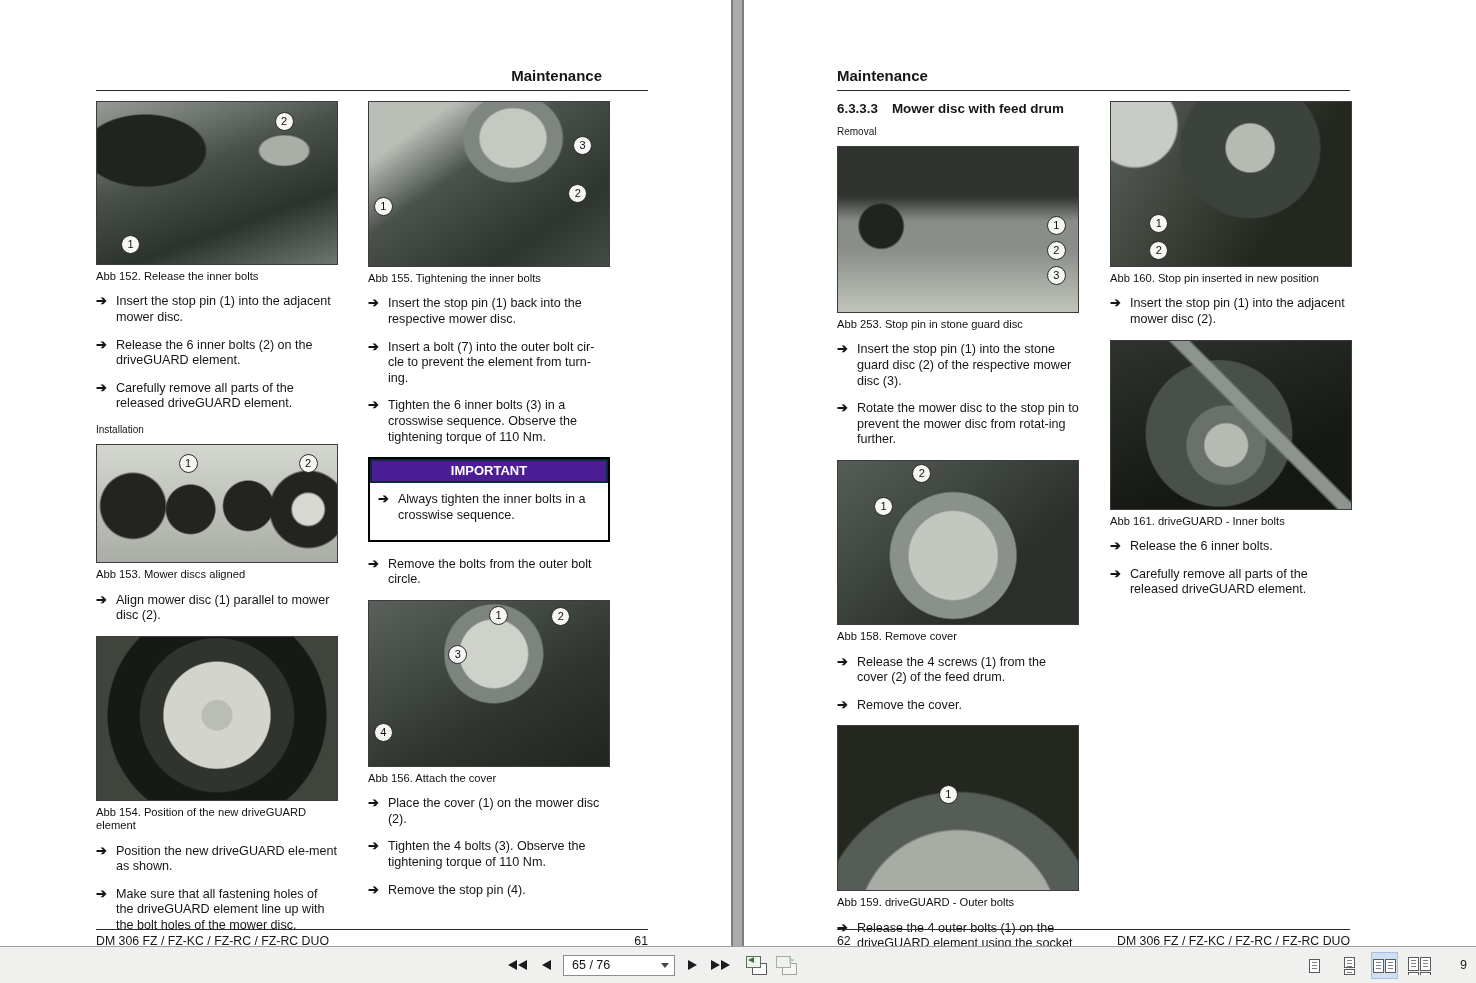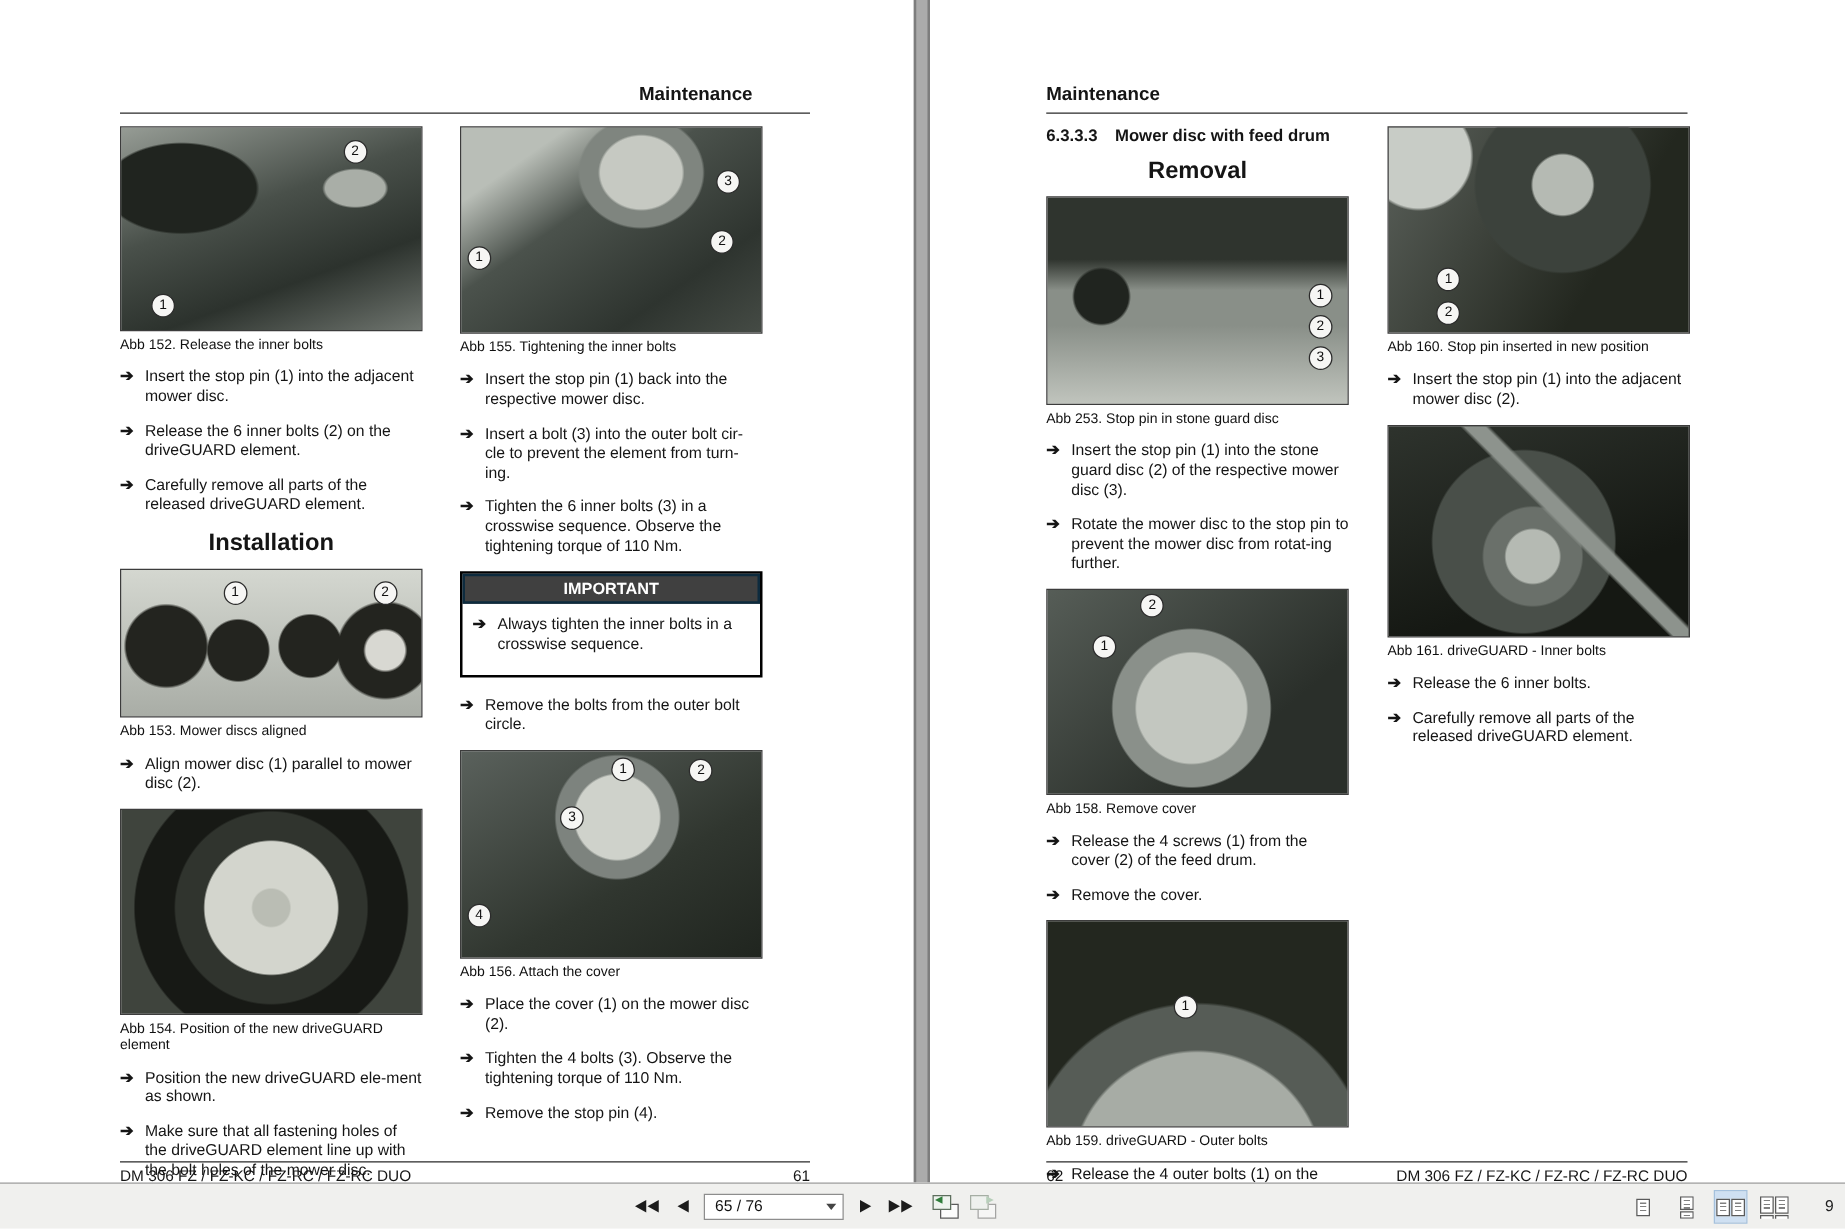--- a/index.html
+++ b/index.html
@@ -66,26 +66,26 @@
         linear-gradient(120deg,#5b615b,#23271f 70%);}
   .f161{height:170px;background:
         linear-gradient(45deg,rgba(0,0,0,0) 55%,#8d938d 56% 60%,rgba(0,0,0,0) 61%),
         radial-gradient(circle at 48% 62%,#b5bab3 0 13%,#6a706a 14% 24%,rgba(0,0,0,0) 25%),
         radial-gradient(circle at 45% 55%,#494f49 0 45%,rgba(0,0,0,0) 46%),
         linear-gradient(160deg,#2e332d,#151813 70%);}
 
   
   .step{display:flex;gap:9px;margin:0 0 12px;font-size:12.6px;line-height:1.24;}
   .step .ar{flex:0 0 auto;font-weight:bold;font-size:13px;line-height:1.15;}
-  .h-bold{font-weight:bold;font-size:19px;margin:2px 0 9px;text-align:center;}
+  .h-bold{font-weight:normal;font-size:10px;margin:2px 0 9px;}
   .sec-head{font-weight:bold;font-size:13.4px;margin:0 0 10px;display:flex;gap:14px;}
 
   
   .imp{border:2px solid #000;margin:0 0 15px;}
-  .imp-head{background:#404040;color:#fff;font-weight:bold;font-size:13px;text-align:center;
+  .imp-head{background:#4c1d95;color:#fff;font-weight:bold;font-size:13px;text-align:center;
             padding:2px 0 3px;border:2px solid #0d2b3e;}
   .imp-body{padding:9px 8px 4px;}
   .imp-title{font-weight:bold;font-size:12.8px;line-height:1.25;margin:0 0 9px;}
   .imp-text{font-size:12.6px;line-height:1.25;margin:0 0 10px;}
 
   
   .toolbar{position:absolute;left:0;top:946px;width:1476px;height:37px;background:#f0f0ee;
            border-top:1px solid #9f9f9f;box-sizing:border-box;}
   .tb-center{position:absolute;left:506px;top:7px;display:flex;align-items:center;gap:7px;}
   .tbtn{display:flex;align-items:center;justify-content:center;height:22px;min-width:20px;
@@ -178,21 +178,21 @@
         <span class="callout" style="left:2%;top:58%">1</span>
       </div>
       <div class="figcap">Abb 155. Tightening the inner bolts</div>
 
       <div class="step">
         <span class="ar">➔</span>
         <span>Insert the stop pin (1) back into the respective mower disc.</span>
       </div>
       <div class="step">
         <span class="ar">➔</span>
-        <span>Insert a bolt (3) into the outer bolt cir-cle to prevent the element from turn-ing.</span>
+        <span>Insert a bolt (7) into the outer bolt cir-cle to prevent the element from turn-ing.</span>
       </div>
       <div class="step">
         <span class="ar">➔</span>
         <span>Tighten the 6 inner bolts (3) in a crosswise sequence. Observe the tightening torque of 110 Nm.</span>
       </div>
 
       <div class="imp">
         <div class="imp-head">IMPORTANT</div>
         <div class="imp-body">
           <div class="step">

